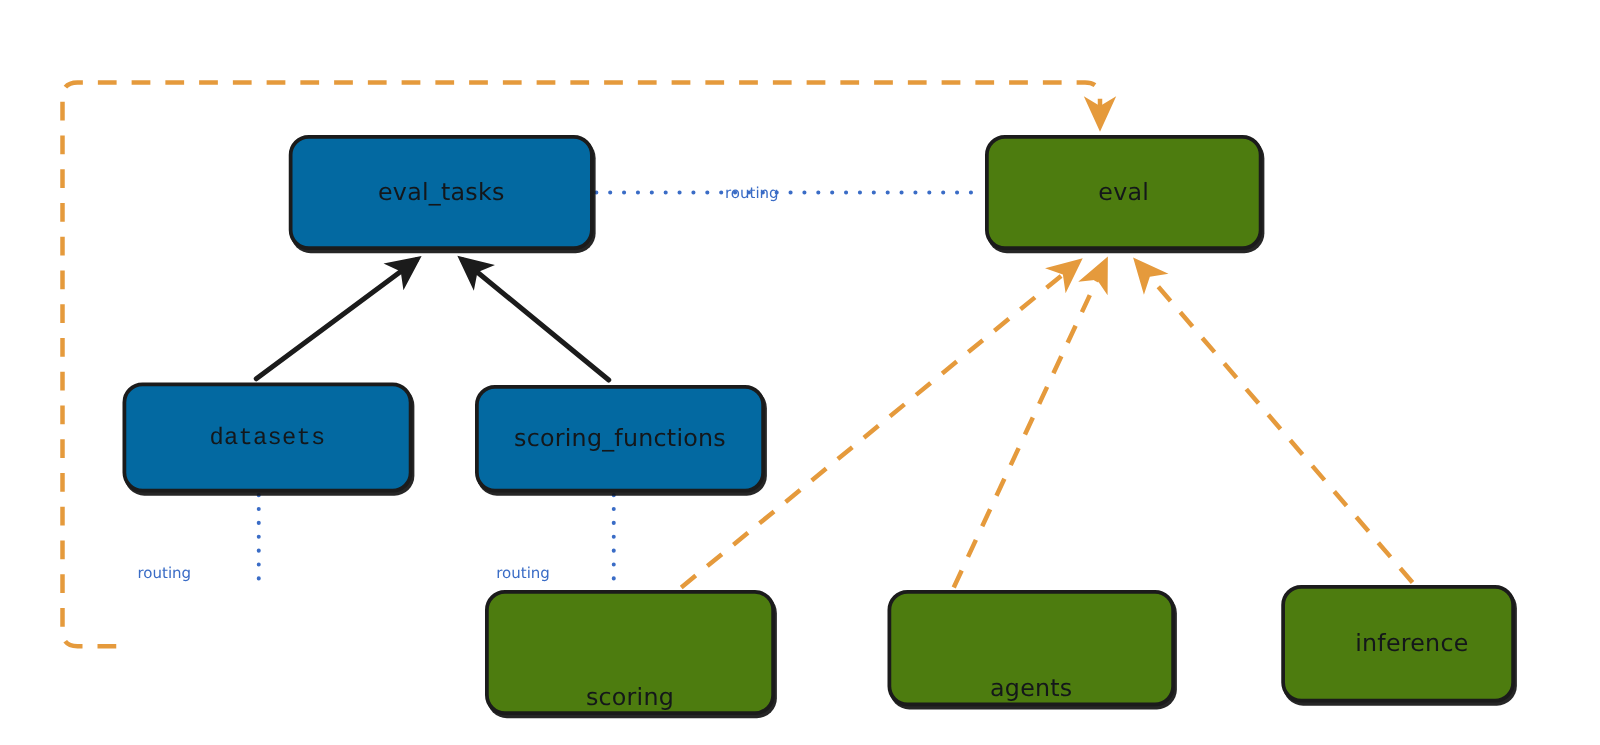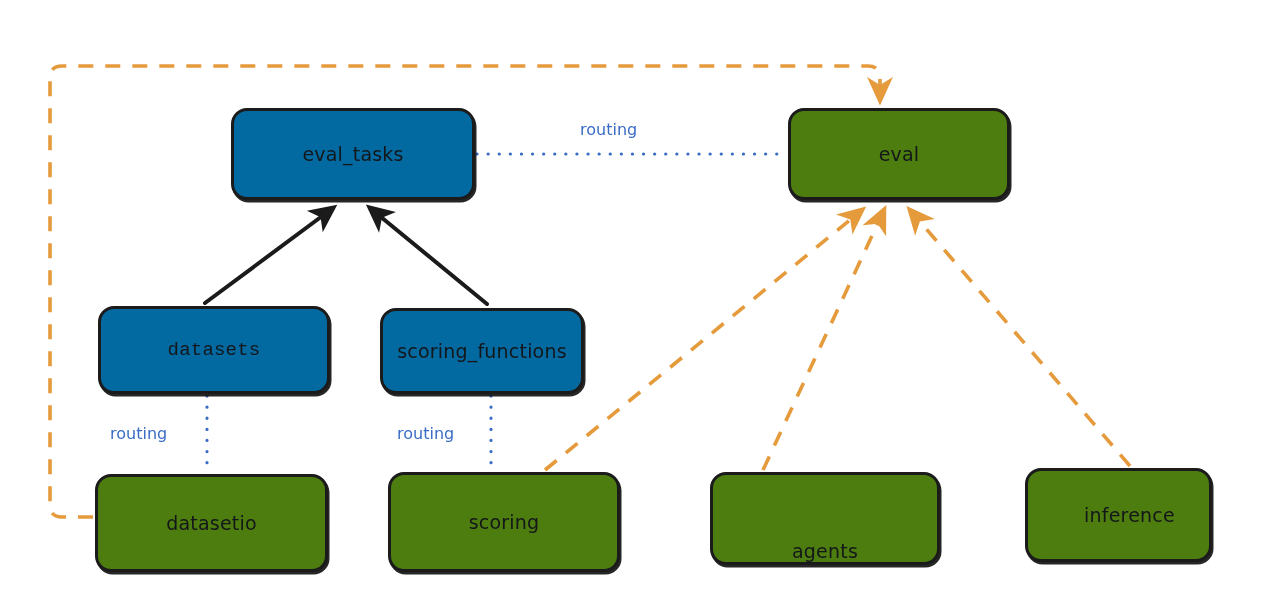--- a/index.html
+++ b/index.html
@@ -46,23 +46,24 @@
 
   .node-label {
     pointer-events: none;
     white-space: nowrap;
   }
 
   .edge-label {
     position: absolute;
     color: #3a6cc6;
     font-family: "DejaVu Sans", sans-serif;
-    font-size: 16px;
+    font-size: 12px;
     white-space: nowrap;
     z-index: 4;
+    margin-top: 27px;
   }
 </style>
 </head>
 <body>
 
 <div id="canvas">
 
   <svg id="edges" viewBox="0 0 1280 596" xmlns="http://www.w3.org/2000/svg">
     <defs>
       <marker id="arrow-black" viewBox="0 0 12 12" refX="9" refY="6" markerWidth="8" markerHeight="8" orient="auto-start-reverse">
@@ -97,29 +98,26 @@
   </div>
 
   <div class="node green" style="left:788px; top:108px; width:222px; height:92px;">
     <span class="node-label">eval</span>
   </div>
 
   <div class="node blue" style="left:98px; top:306px; width:232px; height:88px;font-family:Liberation Mono, monospace;">
     <span class="node-label">datasets</span>
   </div>
 
-  <div class="node blue" style="left:380px; top:308px; width:204px; height:86px;">
+  <div class="node blue" style="left:380px; top:308px; width:232px; height:86px;">
     <span class="node-label">scoring_functions</span>
   </div>
 
-  <div class="node green" style="left:95px; top:474px; width:233px; height:98px;">
-    <span class="node-label">datasetio</span>
-  </div>
 
-  <div class="node green" style="left:388px; top:472px; width:232px; height:100px;">
+  <div class="node green" style="left:388px; top:472px; width:232px; height:100px;align-items:flex-end;">
     <span class="node-label">scoring</span>
   </div>
 
   <div class="node green" style="left:710px; top:472px; width:230px; height:93px;align-items:flex-end;">
     <span class="node-label">agents</span>
   </div>
 
   <div class="node green" style="left:1025px; top:468px; width:187px; height:94px;padding-left:22px;">
     <span class="node-label">inference</span>
   </div>

